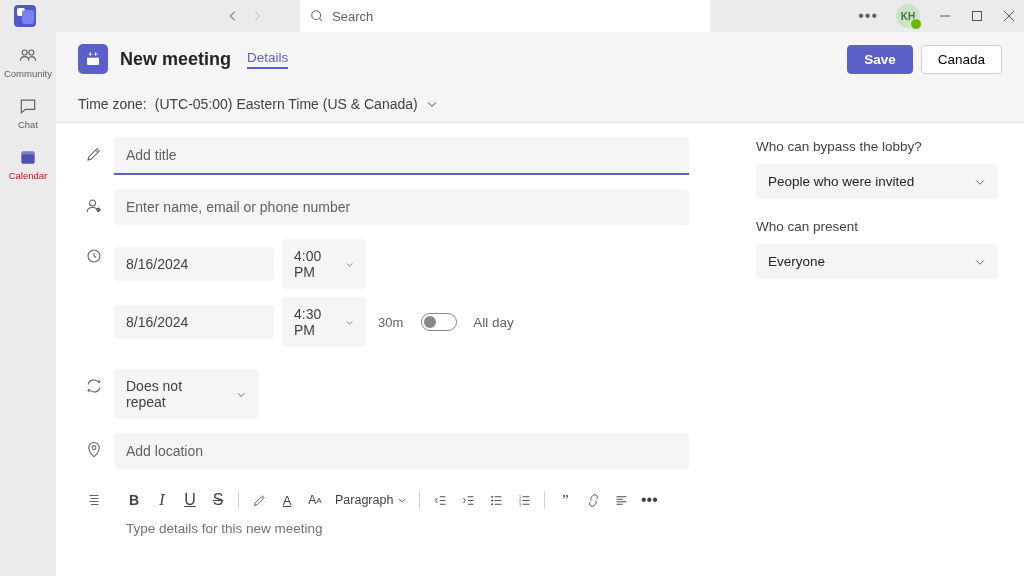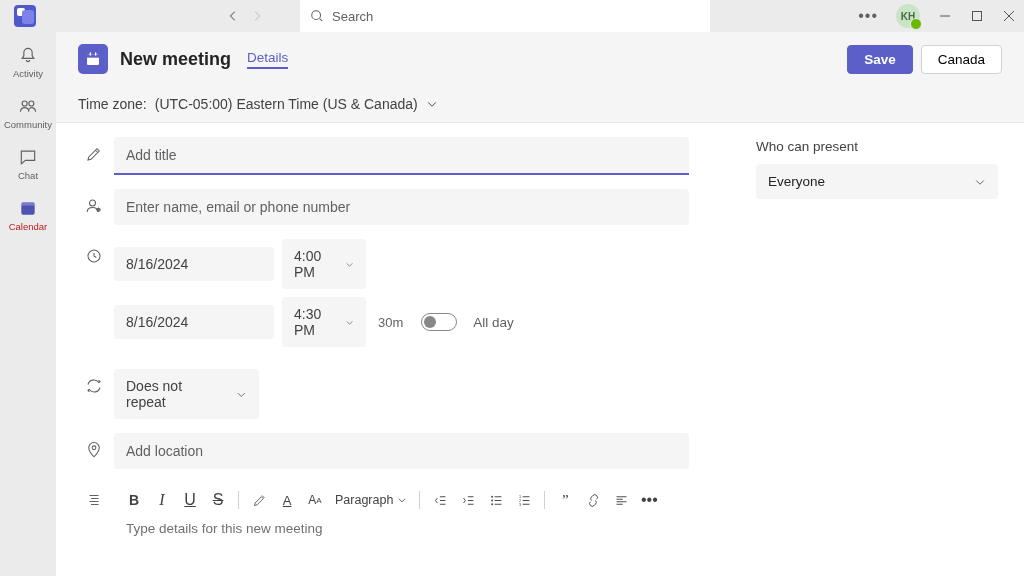--- a/index.html
+++ b/index.html
@@ -96,28 +96,20 @@
         <path d="M2 2 L12 12 M12 2 L2 12"></path>
       </svg>
   </div>
 </div>
 
 <div class="shell">
   <div class="rail">
     <div class="ritem">
       <div class="ricon">
           <svg width="20" height="20" viewBox="0 0 24 24" fill="none" stroke="#616161" stroke-width="1.4">
-            <path d="M12 4a5 5 0 0 0-5 5v4l-2 3h14l-2-3V9a5 5 0 0 0-5-5zM10 18a2 2 0 0 0 4 0"></path>
-          </svg>
-        </div>
-      <span>Activity</span>
-    </div>
-    <div class="ritem">
-      <div class="ricon">
-          <svg width="20" height="20" viewBox="0 0 24 24" fill="none" stroke="#616161" stroke-width="1.4">
             <circle cx="8" cy="9" r="3"></circle>
             <circle cx="16" cy="9" r="3"></circle>
             <path d="M3 19c0-3 2-5 5-5s5 2 5 5M13 16c1-1 2-2 3-2 3 0 5 2 5 5"></path>
           </svg>
         </div>
       <span>Community</span>
     </div>
     <div class="ritem">
       <div class="ricon">
           <svg width="20" height="20" viewBox="0 0 24 24" fill="none" stroke="#616161" stroke-width="1.4">
@@ -322,20 +314,29 @@
               </div>
             </div>
             <div class="editor">Type details for this new meeting</div>
           </div>
         </div>
 
       </div>
 
       <div class="side">
         <div class="sblk">
+          <div class="slbl">Who can bypass the lobby?</div>
+          <div class="sdrop">
+            <span>People who were invited</span>
+            <svg width="12" height="12" viewBox="0 0 16 16">
+                <path d="M3 6l5 5 5-5" fill="none" stroke="#616161" stroke-width="1.3"></path>
+              </svg>
+          </div>
+        </div>
+        <div class="sblk">
           <div class="slbl">Who can present</div>
           <div class="sdrop">
             <span>Everyone</span>
             <svg width="12" height="12" viewBox="0 0 16 16">
                 <path d="M3 6l5 5 5-5" fill="none" stroke="#616161" stroke-width="1.3"></path>
               </svg>
           </div>
         </div>
       </div>
     </div>

